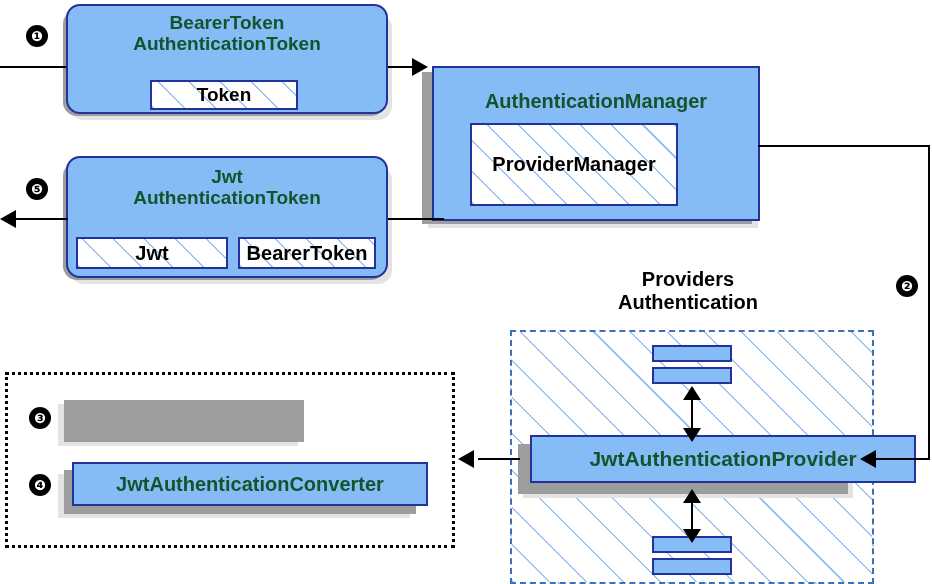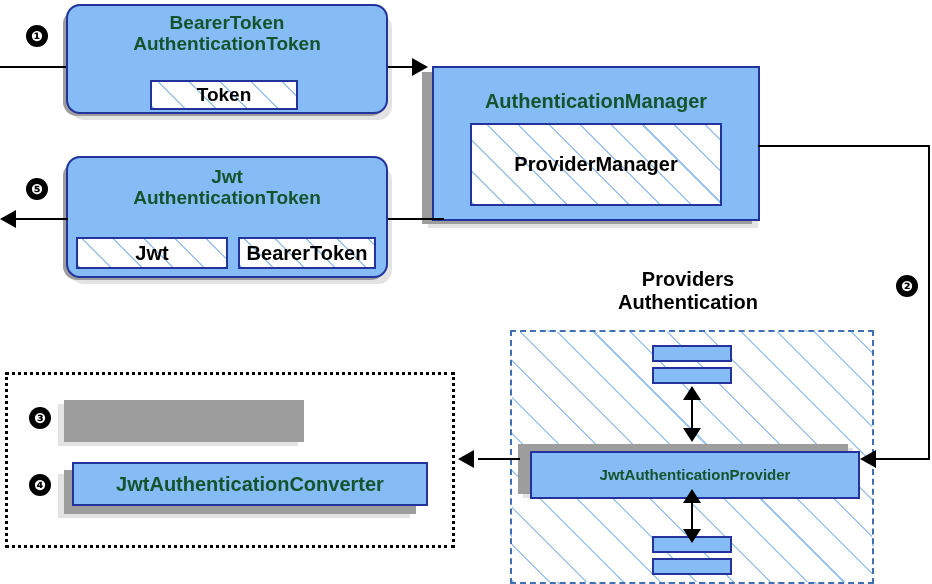--- a/index.html
+++ b/index.html
@@ -184,21 +184,21 @@
   </div>
 
   <div class="hline" style="left:388px; top:66px; width:28px;"></div>
   <div class="arrow right" style="left:412px; top:58px;"></div>
 
   <div class="shadow light" style="left:428px; top:76px; width:330px; height:152px;"></div>
   <div class="shadow" style="left:422px; top:72px; width:330px; height:152px;"></div>
   <div class="node" style="left:432px; top:66px; width:328px; height:155px; font-size:20px; align-items:flex-start; padding-top:22px;">
     <span>AuthenticationManager</span>
   </div>
-  <div class="inner" style="left:470px; top:123px; width:252px; height:83px; font-size:20px;">
+  <div class="inner" style="left:470px; top:123px; width:208px; height:83px; font-size:20px;">
     <span>ProviderManager</span>
   </div>
 
   <div class="hline" style="left:758px; top:145px; width:172px;"></div>
   <div class="vline" style="left:928px; top:145px; height:313px;"></div>
   <div class="hline" style="left:876px; top:458px; width:54px;"></div>
   <div class="arrow left" style="left:860px; top:450px;"></div>
 
   <div class="shadow light rounded" style="left:70px; top:166px; width:322px; height:118px;"></div>
   <div class="shadow rounded" style="left:63px; top:162px; width:322px; height:118px;"></div>
@@ -229,21 +229,21 @@
 
   <div class="minibar" style="left:652px; top:345px; width:80px; height:17px;"></div>
   <div class="minibar" style="left:652px; top:367px; width:80px; height:17px;"></div>
 
   <div class="vline" style="left:691px; top:392px; height:40px;"></div>
   <div class="arrow up" style="left:683px; top:386px;"></div>
   <div class="arrow down" style="left:683px; top:428px;"></div>
 
   <div class="shadow light" style="left:523px; top:448px; width:330px; height:50px;"></div>
   <div class="shadow" style="left:518px; top:444px; width:330px; height:50px;"></div>
-  <div class="node" style="left:530px; top:435px; width:330px; height:48px; font-size:15px;margin-top:16px;">
+  <div class="node" style="left:530px; top:435px; width:386px; height:48px; font-size:21px;">
     <span>JwtAuthenticationProvider</span>
   </div>
 
   <div class="vline" style="left:691px; top:495px; height:38px;"></div>
   <div class="arrow up" style="left:683px; top:489px;"></div>
   <div class="arrow down" style="left:683px; top:529px;"></div>
 
   <div class="minibar" style="left:652px; top:536px; width:80px; height:17px;"></div>
   <div class="minibar" style="left:652px; top:558px; width:80px; height:17px;"></div>
 

